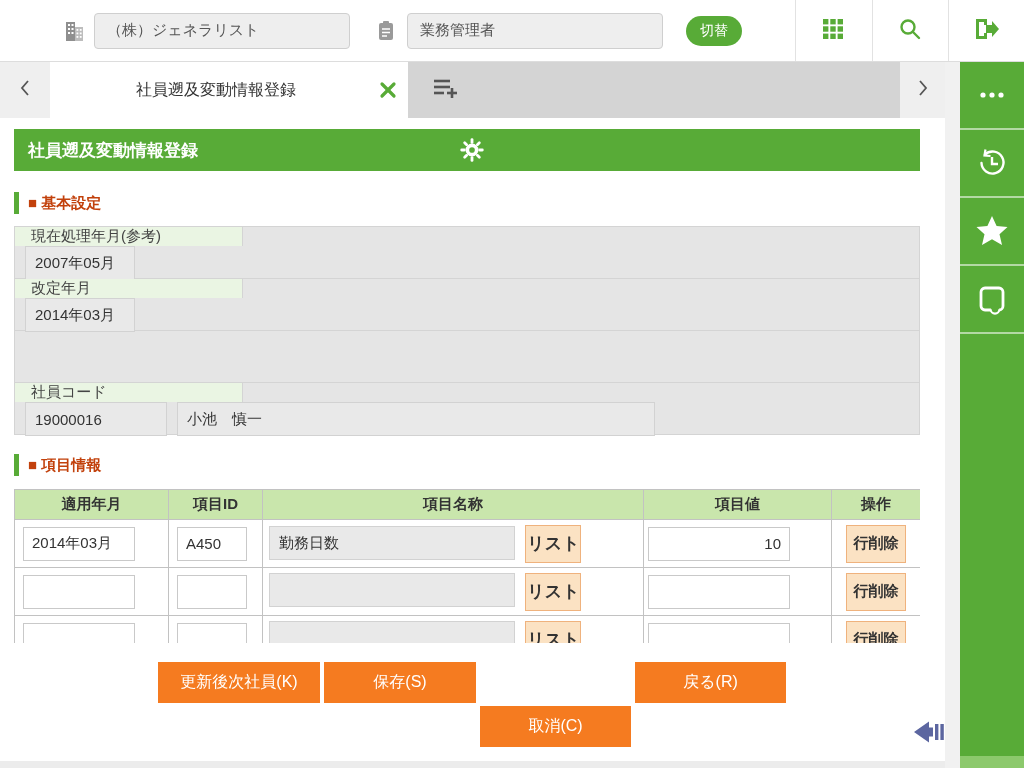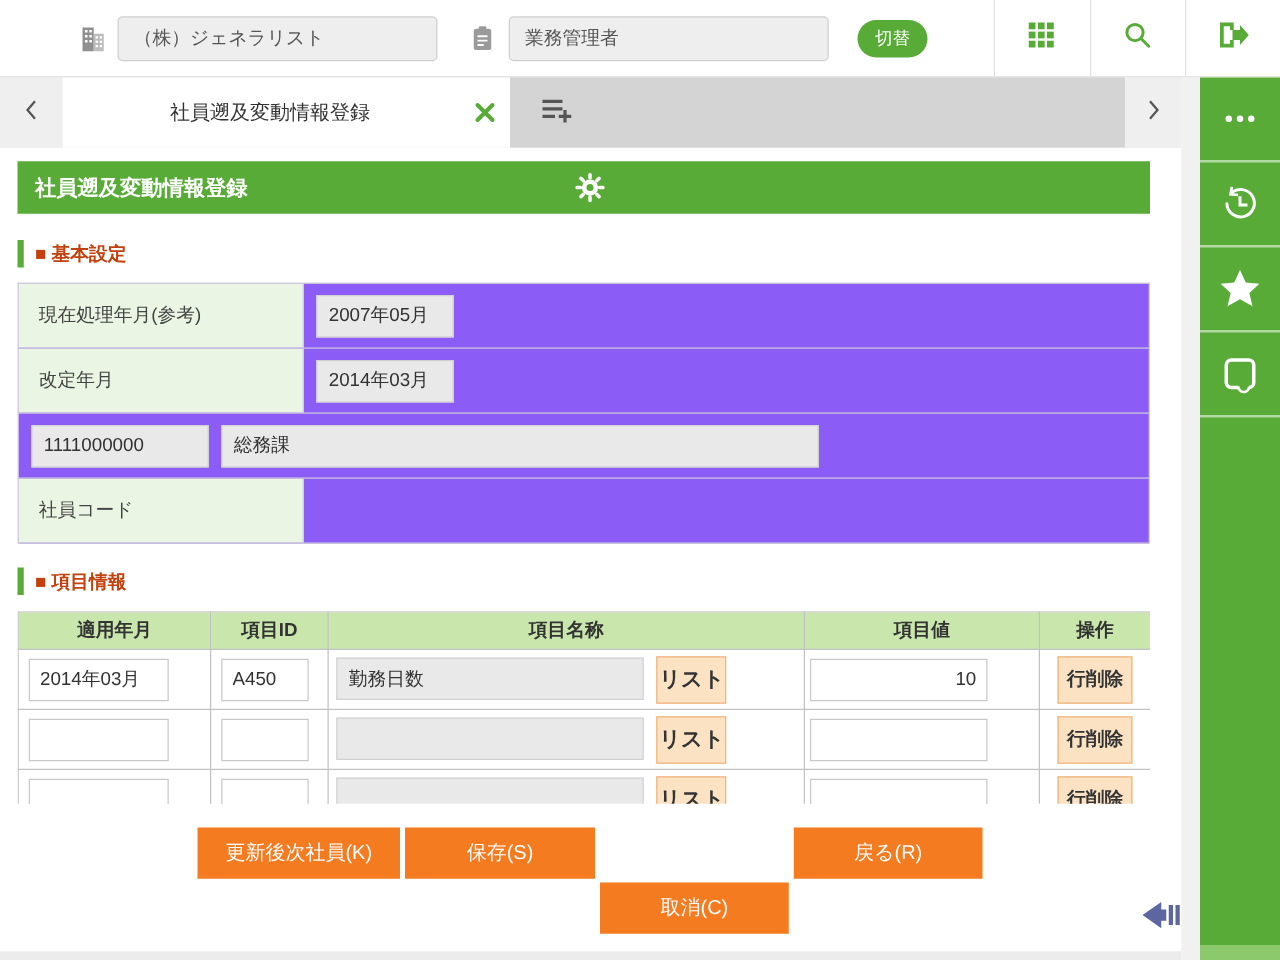--- a/index.html
+++ b/index.html
@@ -38,21 +38,21 @@
   .titlebar .gear { padding-right:44px; display:flex; cursor:pointer; }
 
   .sec-head { position:absolute; left:14px; display:flex; align-items:center; height:24px; }
   .sec-bar { width:5px; height:22px; background:#58ab37; margin-right:9px; }
   .sec-title { font-size:15px; font-weight:bold; color:#c2410c; }
   .sec-basic { top:191px; }
   .sec-items { top:453px; }
 
   
   .basic-table { position:absolute; left:14px; top:226px; width:906px; border:1px solid #d4d4d4; border-bottom:none; }
-  .b-row { display:flex; height:52px; border-bottom:1px solid #d4d4d4; background:#8b5cf6; }
+  .b-row { display:flex; height:52px; border-bottom:1px solid #d4d4d4; background:#e5e5e5;flex-direction:column; }
   .b-label { width:228px; background:#eaf5e3; border-right:1px solid #d4d4d4; display:flex; align-items:center; padding-left:16px; font-size:15px; color:#444; }
   .b-val { flex:1; display:flex; align-items:center; padding-left:10px; }
   input.ro { background:#e9e9e9; border:1px solid #d2d2d2; height:34px; font-size:15px; color:#333; padding:4px 9px; font-family:inherit; }
   .w110 { width:110px; } .w142 { width:142px; } .w478 { width:478px; margin-left:10px; }
 
   
   .items-wrap { position:absolute; left:14px; top:489px; width:906px; height:154px; overflow:hidden; }
   .items-table { width:906px; border-collapse:collapse; table-layout:fixed; }
   .items-table th { background:#c9e6ac; border:1px solid #c2c2c2; height:30px; font-size:15px; color:#333; font-weight:bold; text-align:center; }
   .items-table td { border:1px solid #c2c2c2; height:48px; background:#fff; vertical-align:middle; }
@@ -259,27 +259,27 @@
       <input class="ro w110" readonly="" value="2007年05月" style="">
     </div>
   </div>
   <div class="b-row">
     <div class="b-label">改定年月</div>
     <div class="b-val">
       <input class="ro w110" readonly="" value="2014年03月" style="">
     </div>
   </div>
   <div class="b-row">
-    <div class="b-val">
-      <input class="ro w142" readonly="" value="1111000000" style="">
-      <input class="ro w478" readonly="" value="総務課" style="">
-    </div>
   </div>
   <div class="b-row">
     <div class="b-label">社員コード</div>
+    <div class="b-val">
+      <input class="ro w142" readonly="" value="19000016" style="">
+      <input class="ro w478" readonly="" value="小池　慎一" style="">
+    </div>
   </div>
 </div>
 
 <div class="sec-head sec-items">
   <span class="sec-bar"></span>
   <span class="sec-title">■ 項目情報</span>
 </div>
 
 <div class="items-wrap">
   <table class="items-table">

